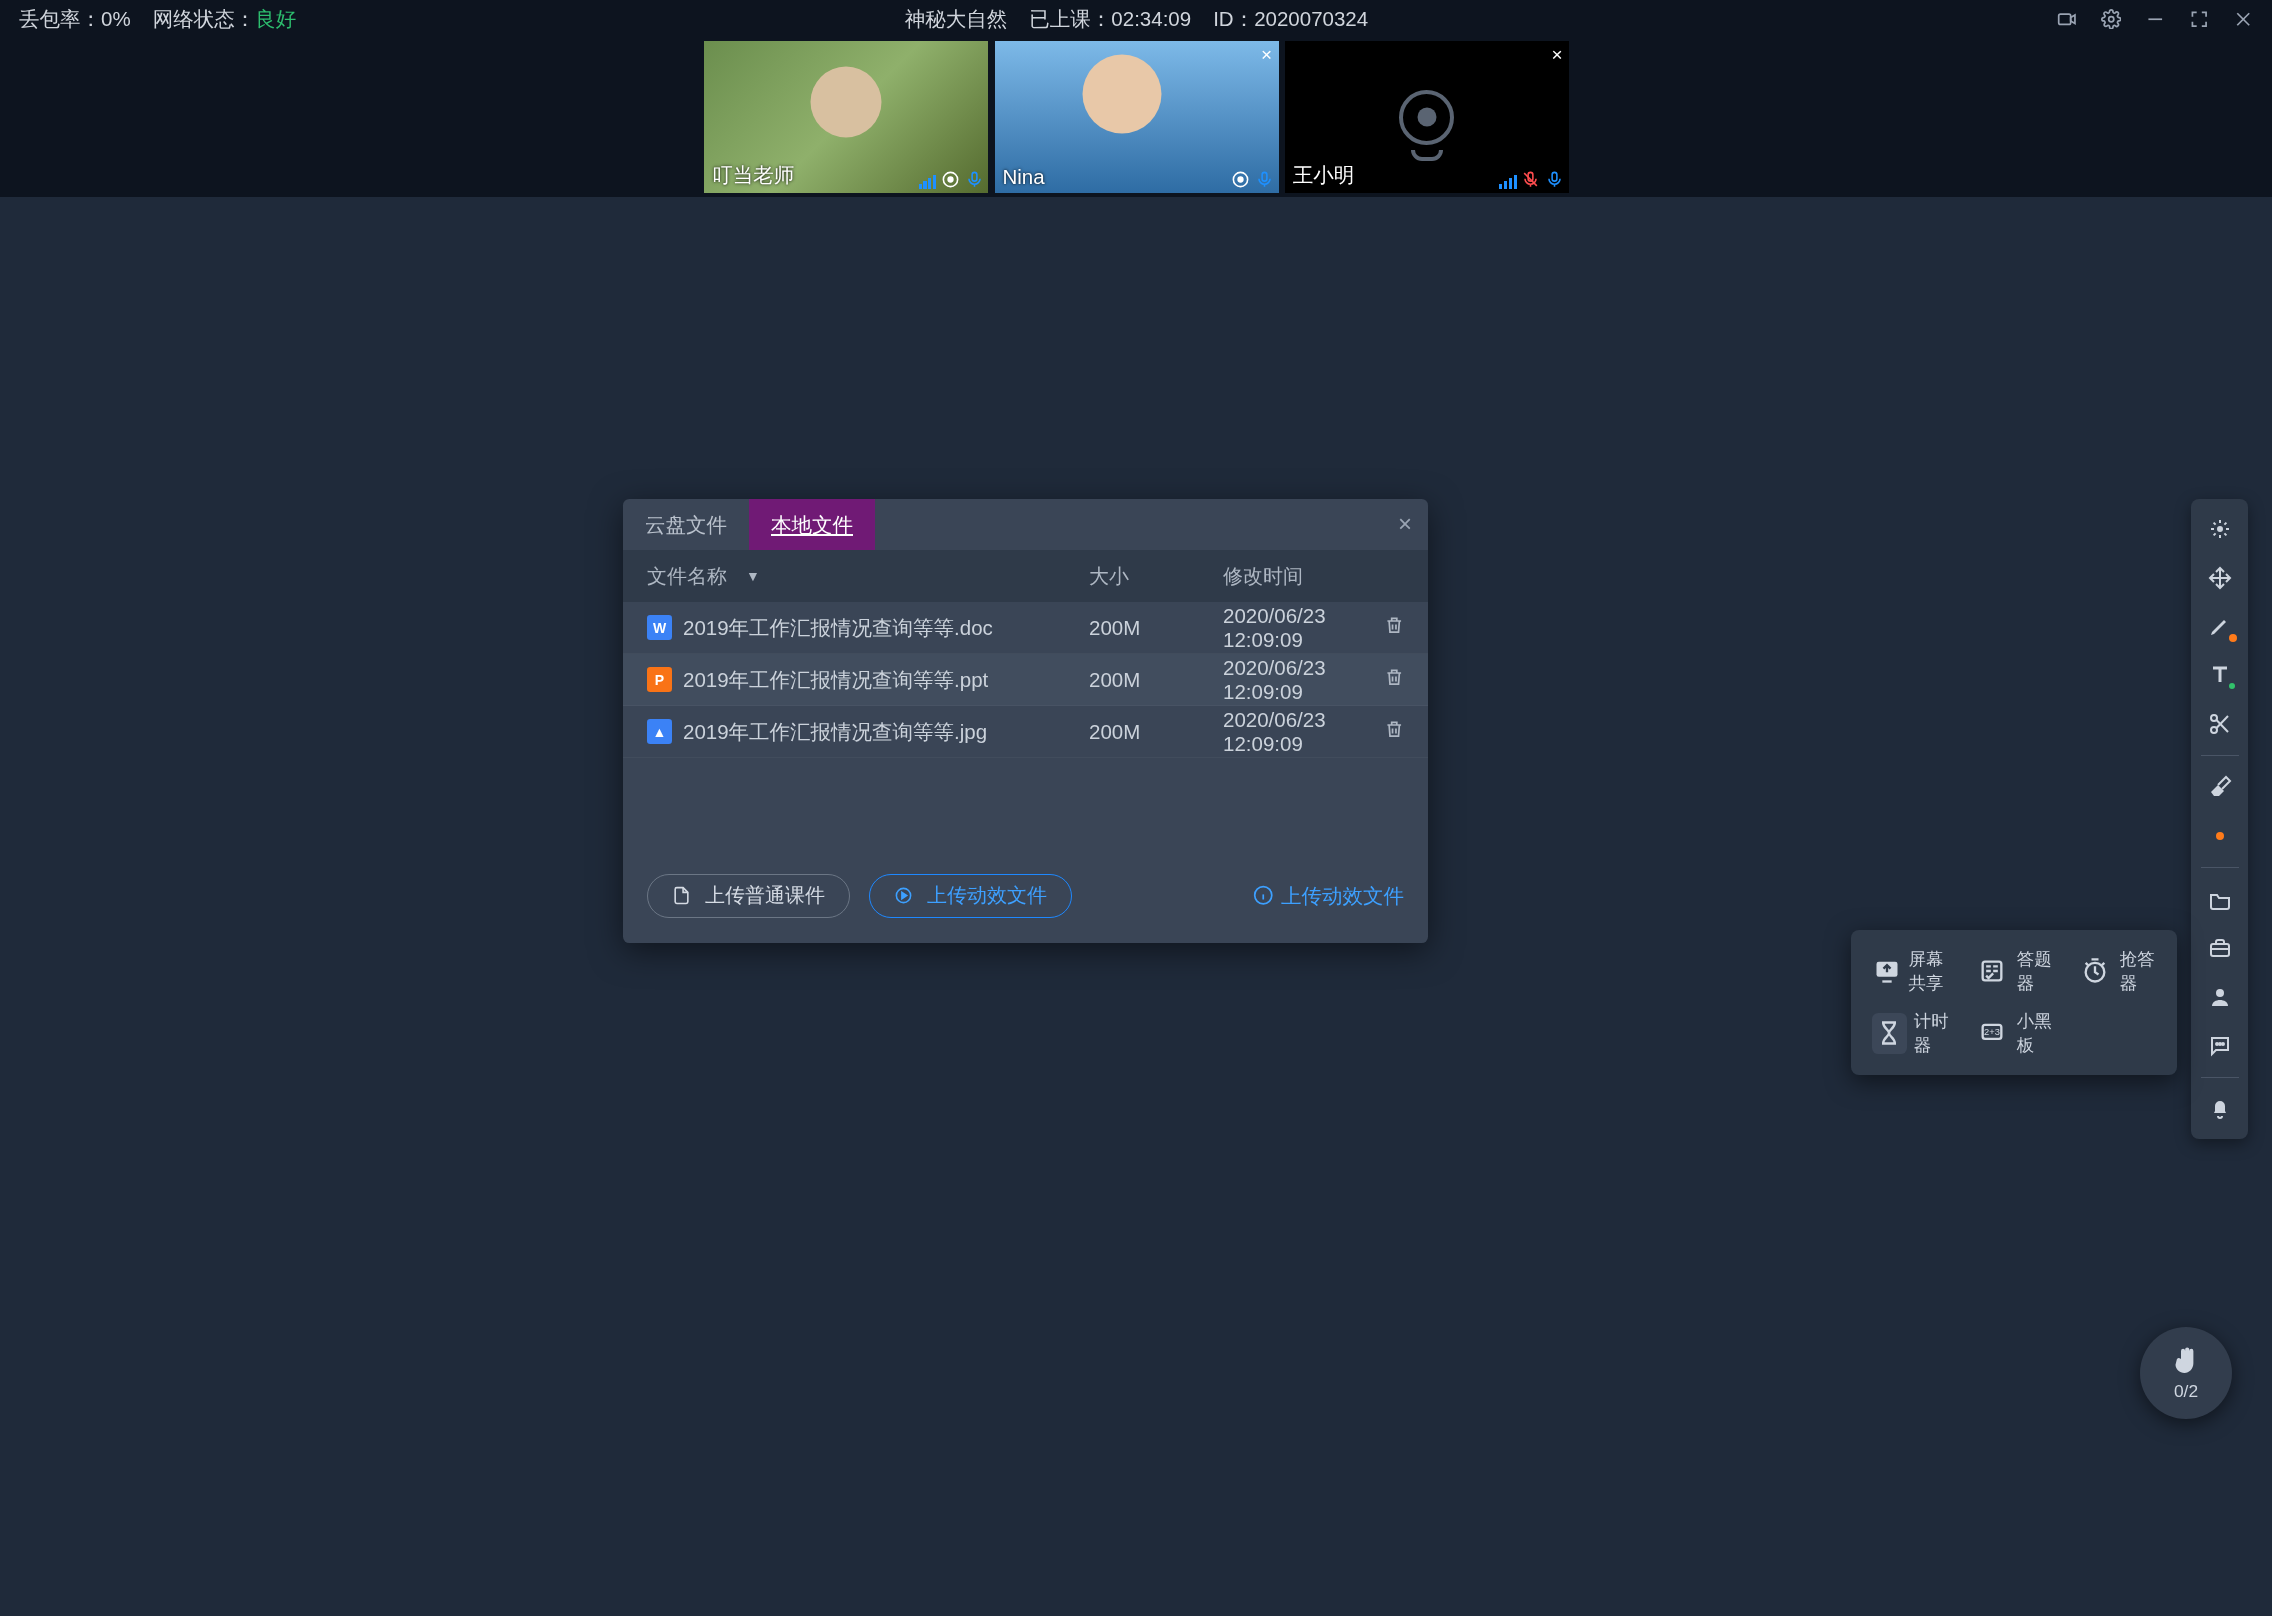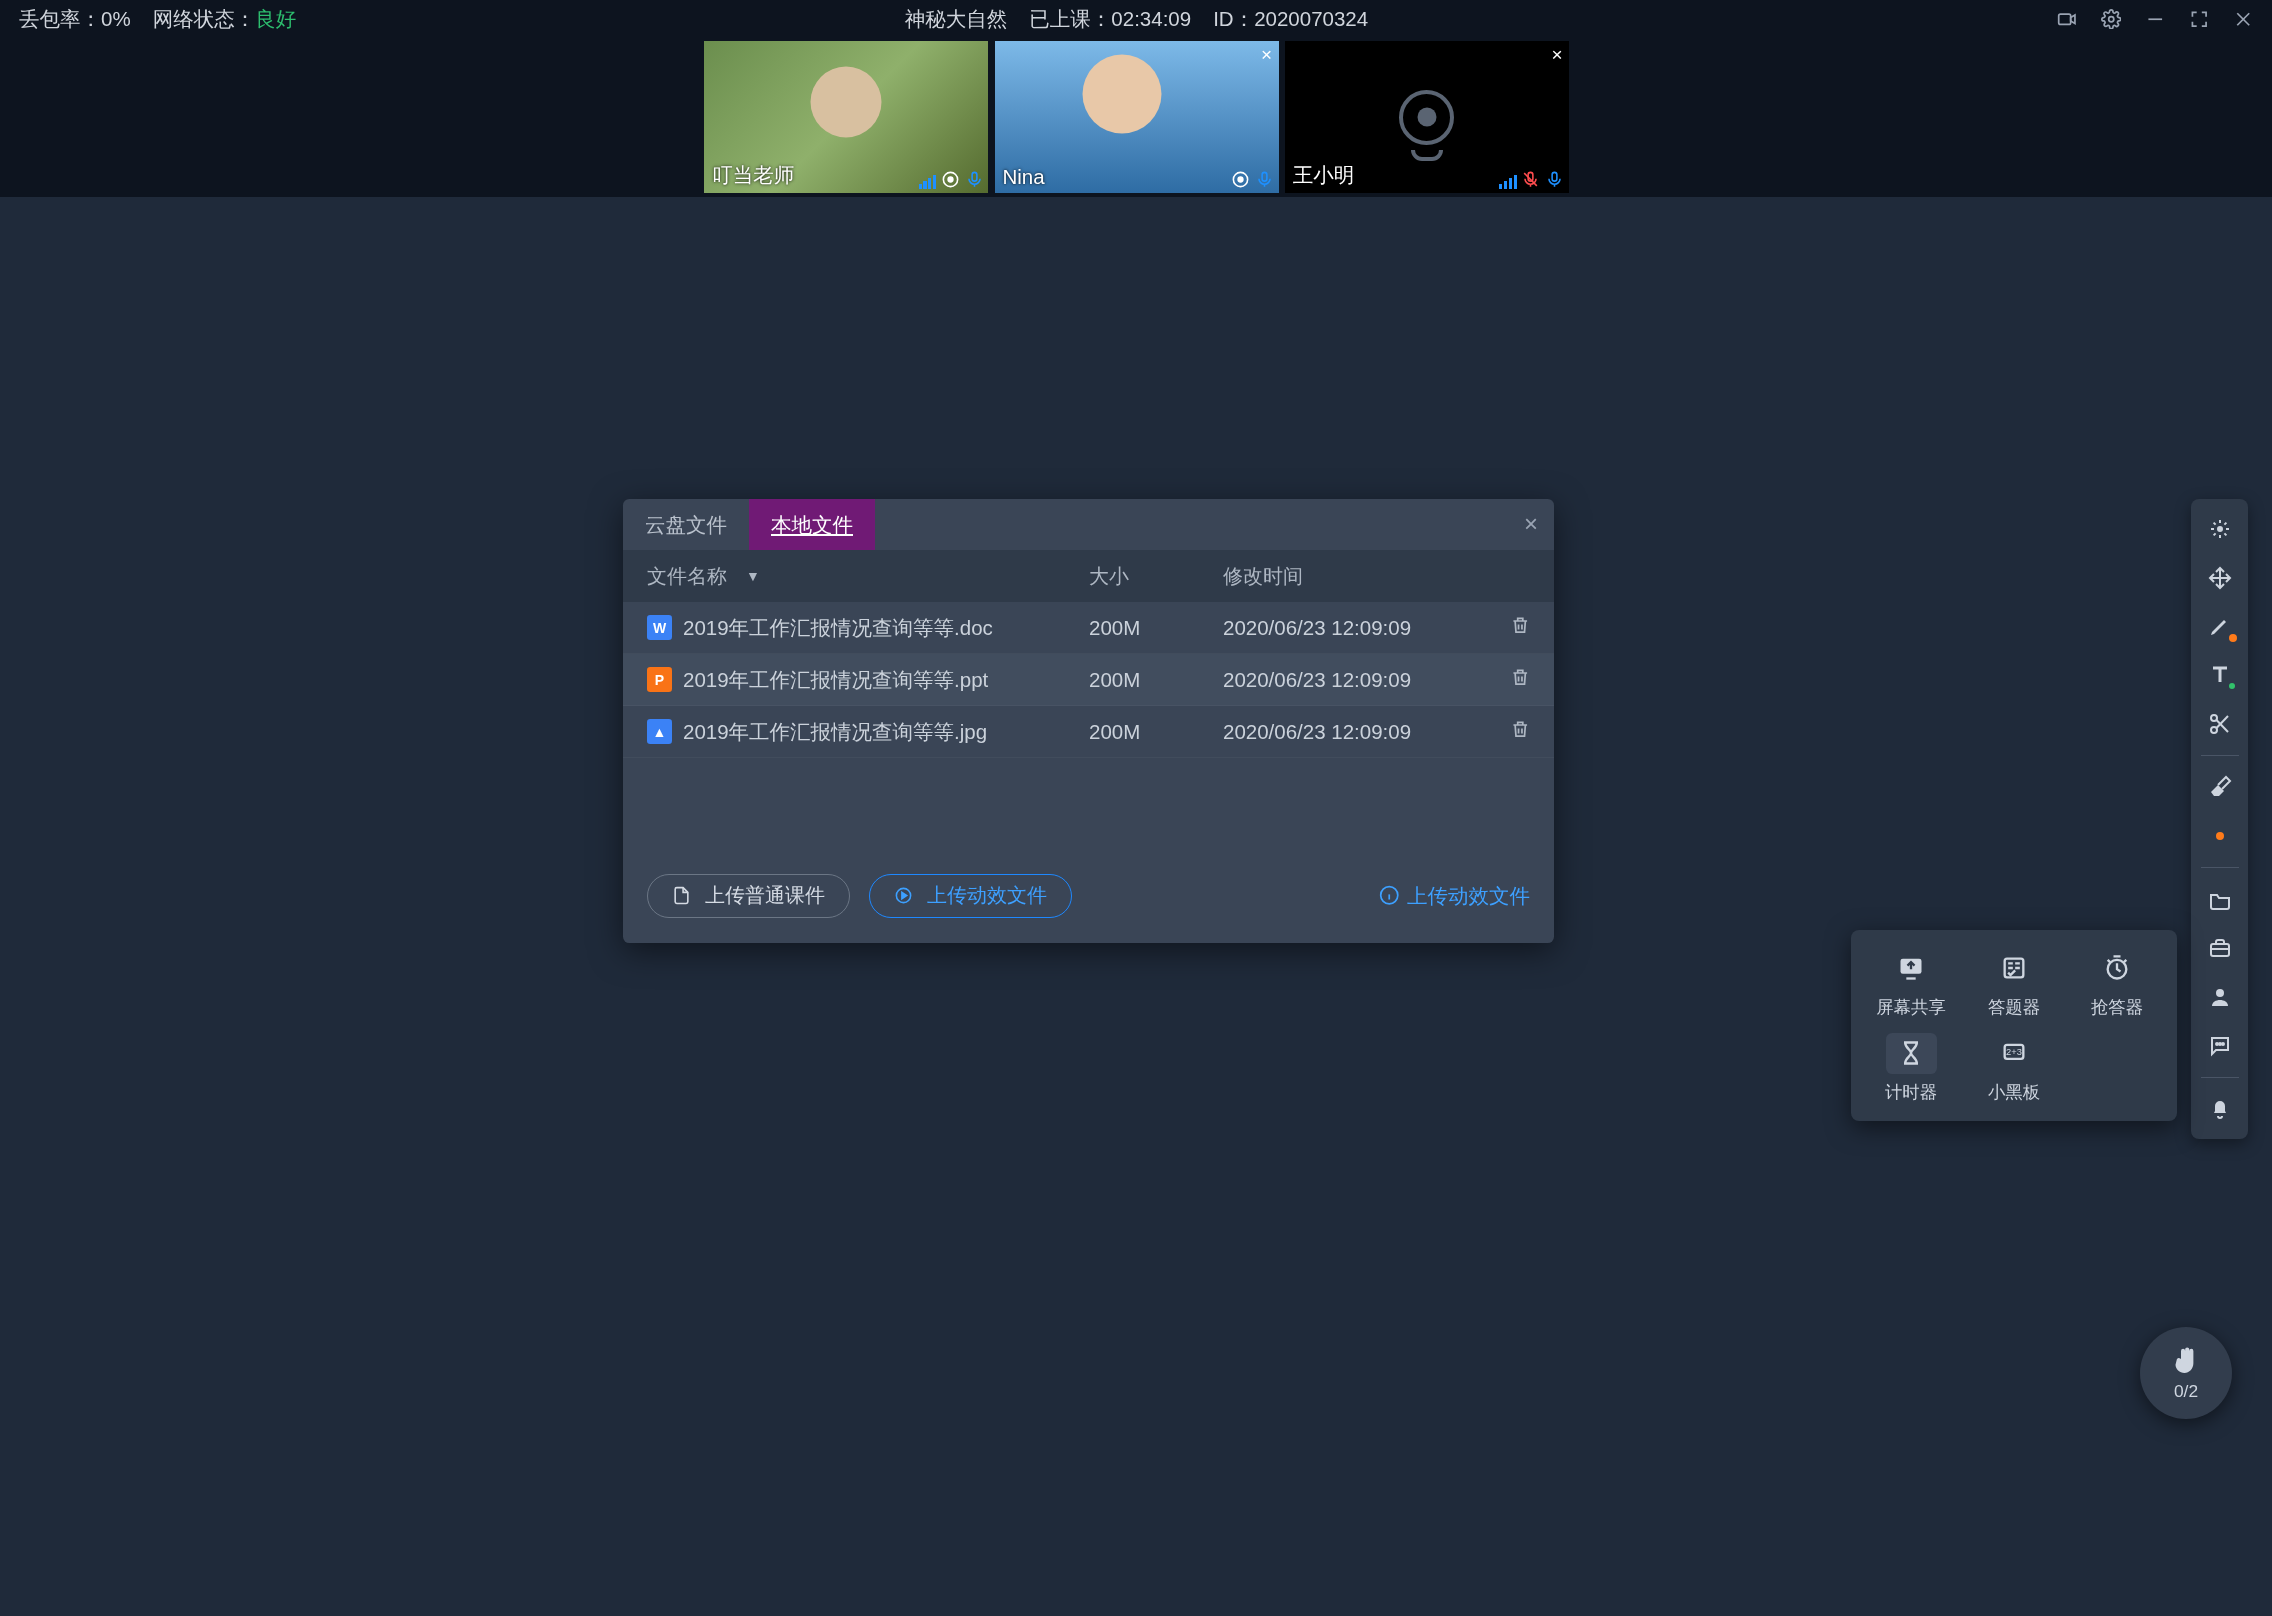--- a/index.html
+++ b/index.html
@@ -68,21 +68,21 @@
   .thumb2::after{content:"";position:absolute;left:45%;top:35%;width:79px;height:79px;border-radius:50%;background:#e8c8a8;transform:translate(-50%,-50%);}
   .thumb3{background:#000;display:flex;align-items:center;justify-content:center;}
   .thumb3 .nocam{width:55px;height:55px;border-radius:50%;border:4px solid #5a6472;position:relative;}
   .thumb3 .nocam::after{content:"";position:absolute;left:50%;top:50%;width:19px;height:19px;border-radius:50%;background:#5a6472;transform:translate(-50%,-50%);}
   .thumb3 .stand{position:absolute;width:32px;height:11px;border:4px solid #5a6472;border-top:none;border-radius:0 0 32px 32px;left:50%;top:calc(50% + 33px);transform:translateX(-50%);}
 
   
   .dialog{
     position:absolute;
     left:623px; top:499px;
-    width:931px;
+    width:805px;
     background:#3a4556;
     border-radius:6.3px;
     box-shadow:0 8px 32px rgba(0,0,0,.5);
     color:#cbd2db;
     font-size:20.5px;
   }
   .dlg-tabs{display:flex;align-items:center;height:51px;position:relative;}
   .dlg-tab{padding:0 22px;height:100%;display:flex;align-items:center;cursor:pointer;color:#b9c1cc;}
   .dlg-tab.active{background:#701a75;color:#fff;border-top-left-radius:0;border-bottom:none;text-decoration:underline;}
   .dlg-close{position:absolute;right:16px;top:11px;cursor:pointer;color:#9aa4b3;font-size:24px;}
@@ -124,21 +124,21 @@
   .tool-btn{width:44px;height:44px;display:flex;align-items:center;justify-content:center;cursor:pointer;color:#cdd4de;border-radius:6.3px;position:relative;}
   .tool-btn svg{width:24px;height:24px;stroke:currentColor;fill:none;stroke-width:2;}
   .tool-sep{height:0.8px;width:38px;background:#4a5566;margin:4.7px 0;}
   .dot-orange{position:absolute;right:4.7px;bottom:6.3px;width:8px;height:8px;border-radius:50%;background:#ff7b1a;}
   .dot-green{position:absolute;right:6.3px;bottom:8px;width:6.3px;height:6.3px;border-radius:50%;background:#32c26b;}
 
   
   .tools-popup{
     position:absolute;right:96px;top:930px;background:#2f3a49;border-radius:8px;padding:17.4px 20.5px;display:grid;grid-template-columns:repeat(3,79px);gap:14px 24px;box-shadow:0 6.3px 24px rgba(0,0,0,.5);
   }
-  .pop-item{display:flex;flex-direction:column;align-items:center;gap:6.3px;cursor:pointer;color:#cfd6e0;font-size:17.4px;}
+  .pop-item{display:flex;flex-direction:row;align-items:center;gap:6.3px;cursor:pointer;color:#cfd6e0;font-size:17.4px;}
   .pop-icon{width:51px;height:41px;display:flex;align-items:center;justify-content:center;border-radius:6.3px;}
   .pop-item.active .pop-icon{background:#3c4758;}
   .pop-icon svg{width:28px;height:28px;stroke:currentColor;fill:none;stroke-width:2;}
 
   
   .hand-fab{
     position:absolute;right:41px;bottom:197px;width:92px;height:92px;border-radius:50%;background:#323d4d;box-shadow:0 4.7px 19px rgba(0,0,0,.5);display:flex;flex-direction:column;align-items:center;justify-content:center;gap:3.2px;cursor:pointer;color:#cfd6e0;
   }
   .hand-fab svg{width:33px;height:33px;fill:currentColor;}
   .hand-fab .cnt{font-size:17.4px;}

